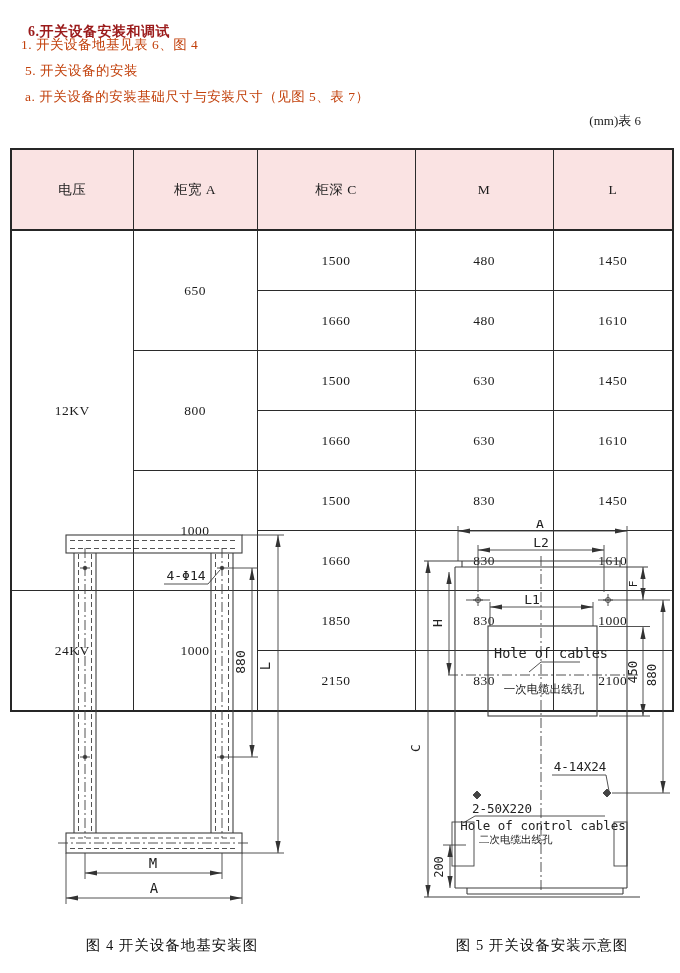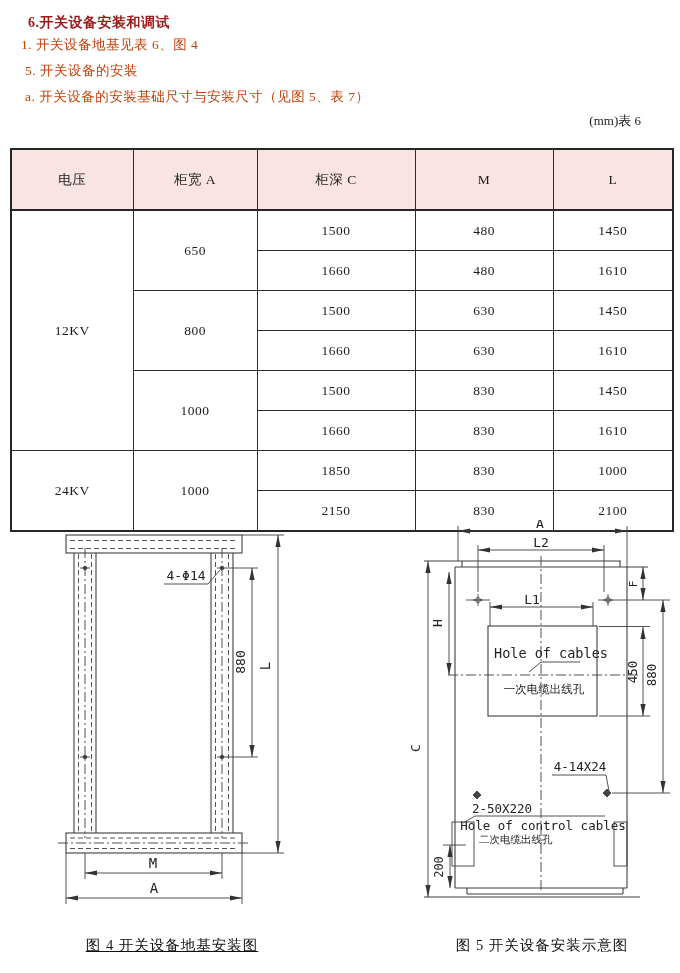--- a/index.html
+++ b/index.html
@@ -2,46 +2,46 @@
 <html><head>
 <meta charset="utf-8">
 <style>
   html,body{margin:0;padding:0;}
   body{
     width:680px;height:973px;position:relative;background:#ffffff;
     font-family:"Liberation Serif","DejaVu Serif",serif;color:#1c1c1c;
     overflow:hidden;
   }
   .doc-title{
-    position:absolute;left:28px;top:14px;font-size:14px;font-weight:bold;
+    position:absolute;left:28px;top:23px;font-size:14px;font-weight:bold;
     color:#9b1b1b;letter-spacing:.5px;text-align:center;
   }
   .doc-line{position:absolute;font-size:13.5px;letter-spacing:.5px;color:#c2410c;}
   .line1{left:21px;top:36px;}
   .line2{left:25px;top:62px;}
   .line3{left:25px;top:88px;font-family:Liberation Serif, serif;}
   .unit-note{position:absolute;top:112px;right:39px;font-size:13px;}
   table.spec{
     position:absolute;left:10px;top:148px;border-collapse:collapse;
     table-layout:fixed;width:662px;border:2px solid #262626;
   }
   table.spec td{
     border:1px solid #2b2b2b;text-align:center;vertical-align:middle;
-    font-size:13.5px;padding:4px;letter-spacing:.5px;
+    font-size:13.5px;padding:14px;letter-spacing:.5px;
   }
   table.spec tr.hdr td{
     background:#fae3e3;height:51px;border-bottom:2px solid #262626;
     font-size:13.5px;
   }
   table.spec tr.datarow td{height:31px;margin-top:23px;}
   .figcap{
     position:absolute;top:936px;font-size:14.5px;letter-spacing:1px;
     text-align:center;width:260px;color:#111;
   }
-  .cap4{left:42px;text-decoration:underline;}
+  .cap4{left:42px;}
   .cap5{left:412px;}
   svg.draw{position:absolute;left:0;top:520px;}
   svg.draw text{fill:#222;stroke:none;}
   .cadtxt{font-family:"DejaVu Sans Mono","Liberation Mono",monospace;}
   .cntxt{font-family:"Liberation Serif","DejaVu Serif",serif;}
 </style>
 </head>
 <body>
 
 <div class="doc-title">6.开关设备安装和调试</div>

